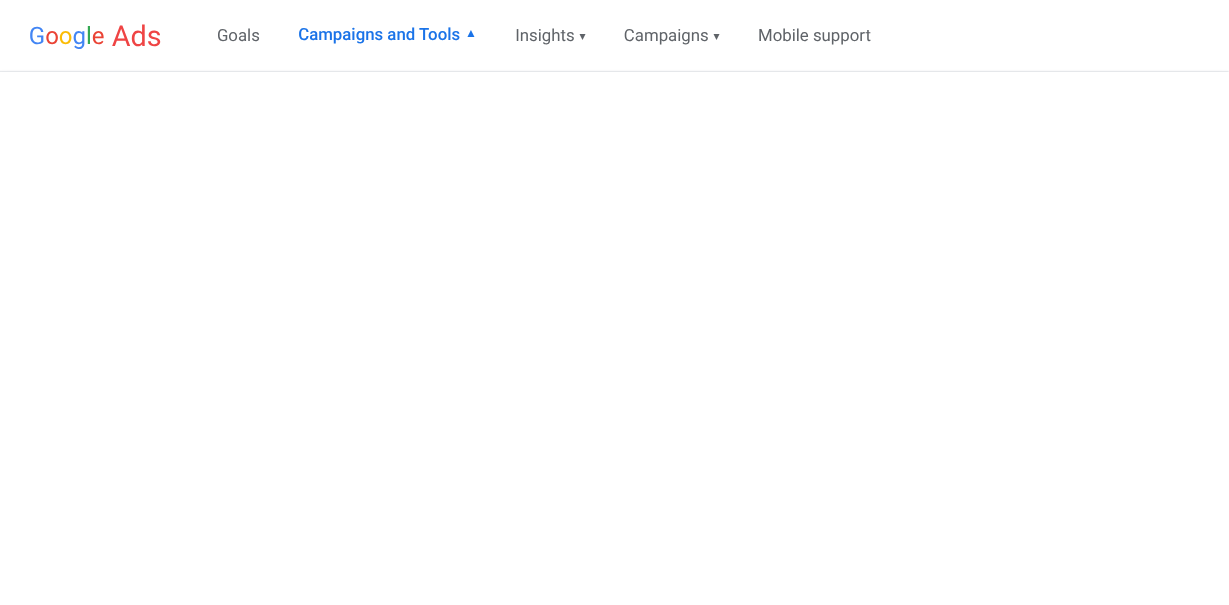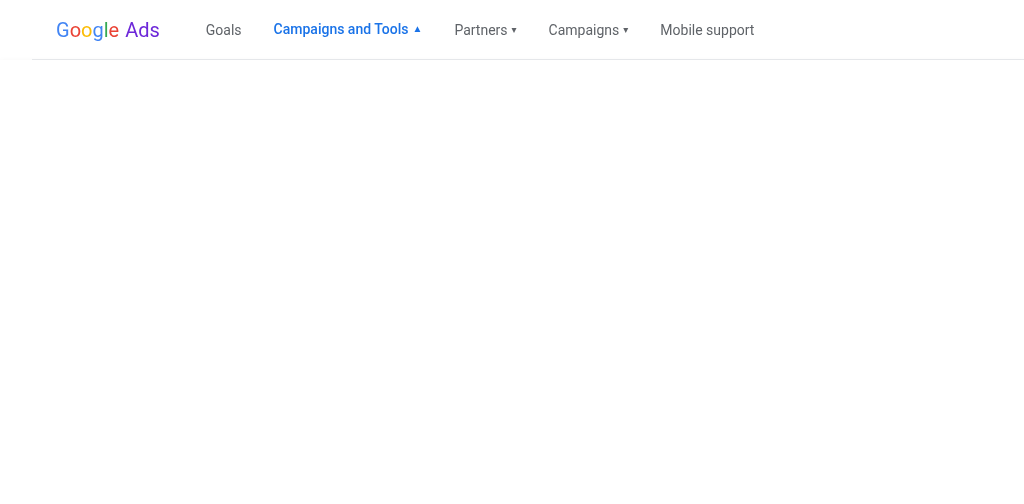--- a/index.html
+++ b/index.html
@@ -11,42 +11,41 @@
     }
 
     
     .navbar {
       display: flex;
       align-items: center;
       padding: 0 24px;
       height: 60px;
       border-bottom: 1px solid #e8eaed;
       gap: 32px;
-      margin-left: 32px;
     }
     .logo {
       display: flex;
       align-items: center;
       gap: 4px;
       font-size: 20px;
       font-weight: 400;
       margin-right: 12px;
     }
     .logo-google {
       font-size: 20px;
     }
     .logo-g { color: #4285F4; }
     .logo-o1 { color: #EA4335; }
     .logo-o2 { color: #FBBC05; }
     .logo-g2 { color: #4285F4; }
     .logo-l { color: #34A853; }
     .logo-e { color: #EA4335; }
     .logo-ads {
-      color: #6d28d9;
-      font-size: 20px;
+      color: #ef4444;
+      font-size: 24px;
       margin-left: 2px;
     }
 
     .nav-items {
       display: flex;
       align-items: center;
       gap: 28px;
       list-style: none;
     }
     .nav-item {
@@ -178,21 +177,21 @@
         <a class="nav-item">Goals</a>
       </li>
       <li>
         <a class="nav-item active">
           <span>Campaigns and Tools</span>
           <span class="nav-chevron">▲</span>
         </a>
       </li>
       <li>
         <a class="nav-item">
-          <span>Partners</span>
+          <span>Insights</span>
           <span class="nav-chevron">▾</span>
         </a>
       </li>
       <li>
         <a class="nav-item">
           <span>Campaigns</span>
           <span class="nav-chevron">▾</span>
         </a>
       </li>
       <li>

